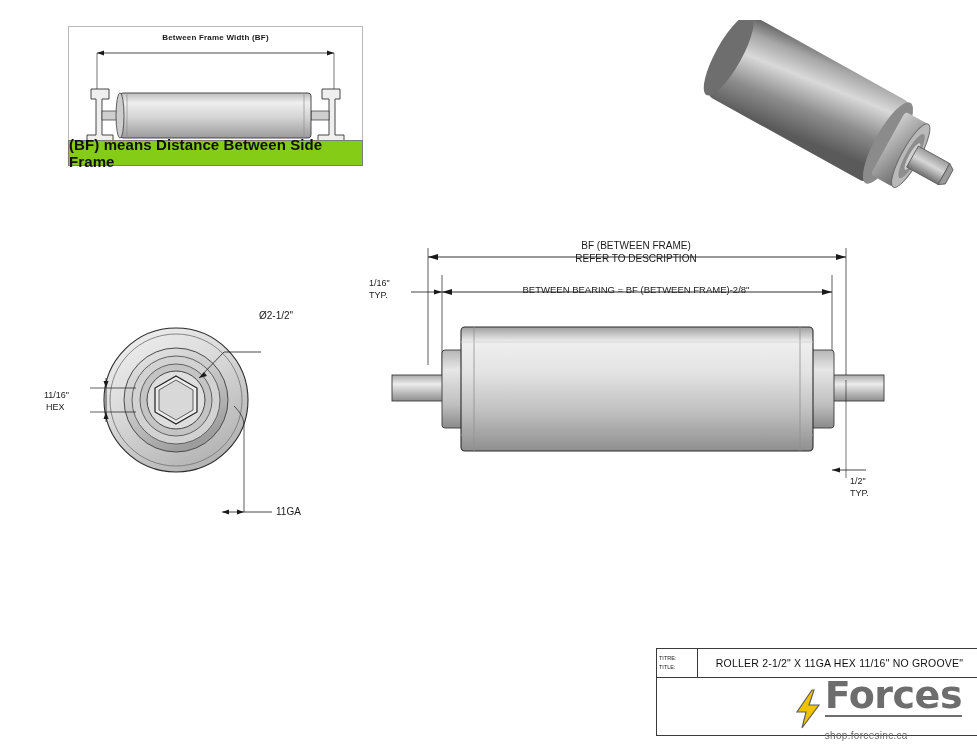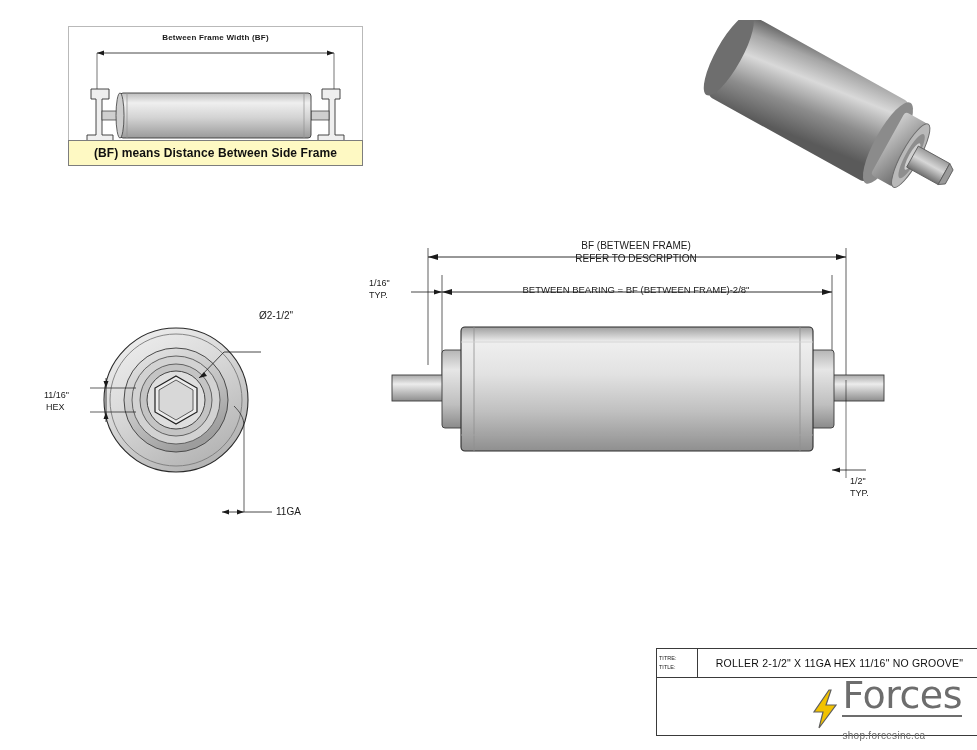--- a/index.html
+++ b/index.html
@@ -29,22 +29,22 @@
     width: 295px; height: 140px;
     border: 1px solid #b9b9b9;
     background: #ffffff;
     box-sizing: border-box;
   }
   .inset-caption {
     left: 52px; top: 140px;
     width: 295px; height: 26px;
     box-sizing: border-box;
     border: 1px solid #7d7d7d;
-    background: #fef9c3;
-    font-size: 12px;
+    background: #84cc16;
+    font-size: 15px;
     font-weight: bold;
     color: #111;
     display: flex;
     align-items: center;
     justify-content: center;
     letter-spacing: .1px;
   }
   .inset-title {
     left: 52px; top: 33px;
     width: 295px;
@@ -116,21 +116,21 @@
     padding-right: 12px;
     box-sizing: border-box;
   }
   .logo-mark {
     width: 30px; height: 40px;
     margin-right: 2px;
     position: relative;
   }
   .logo-text {
     font-family: "DejaVu Sans", sans-serif;
-    font-weight: normal;
+    font-weight: bold;
     font-size: 38px;
     color: #6d6d6d;
     letter-spacing: -0.5px;
     line-height: 1;
   }
   .logo-sub {
     font-family: "Liberation Sans", sans-serif;
     font-size: 10px;
     color: #6d6d6d;
     letter-spacing: .3px;

